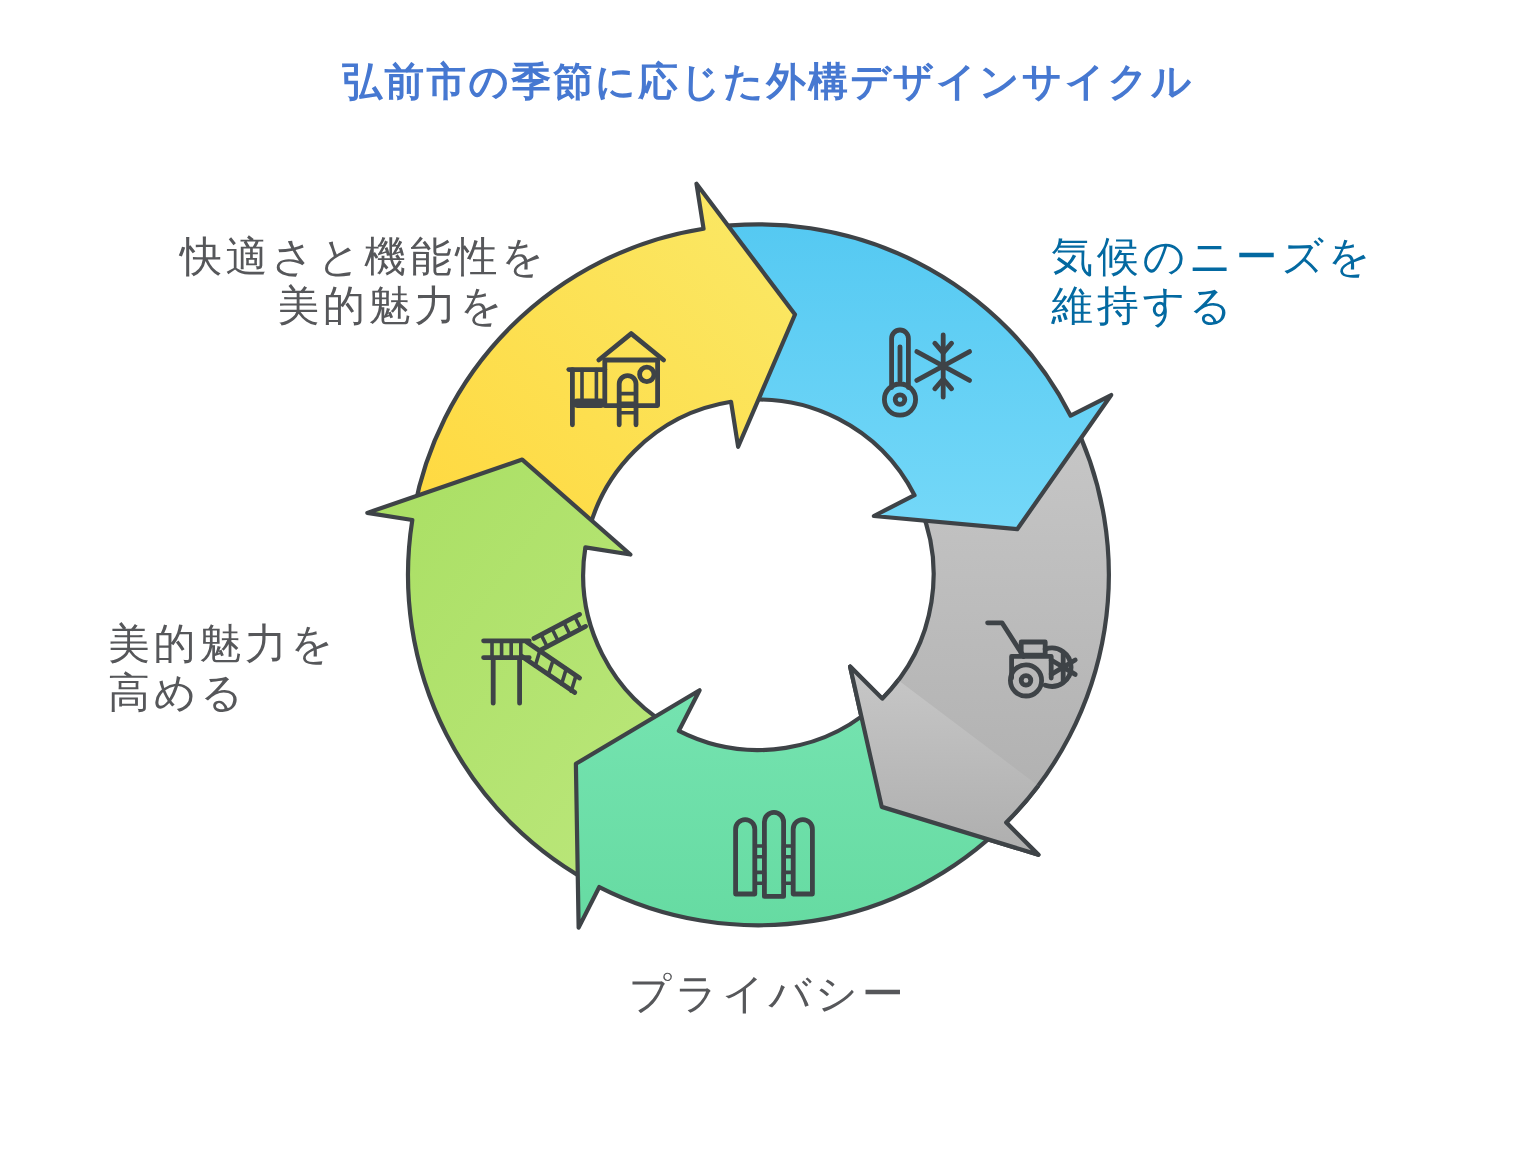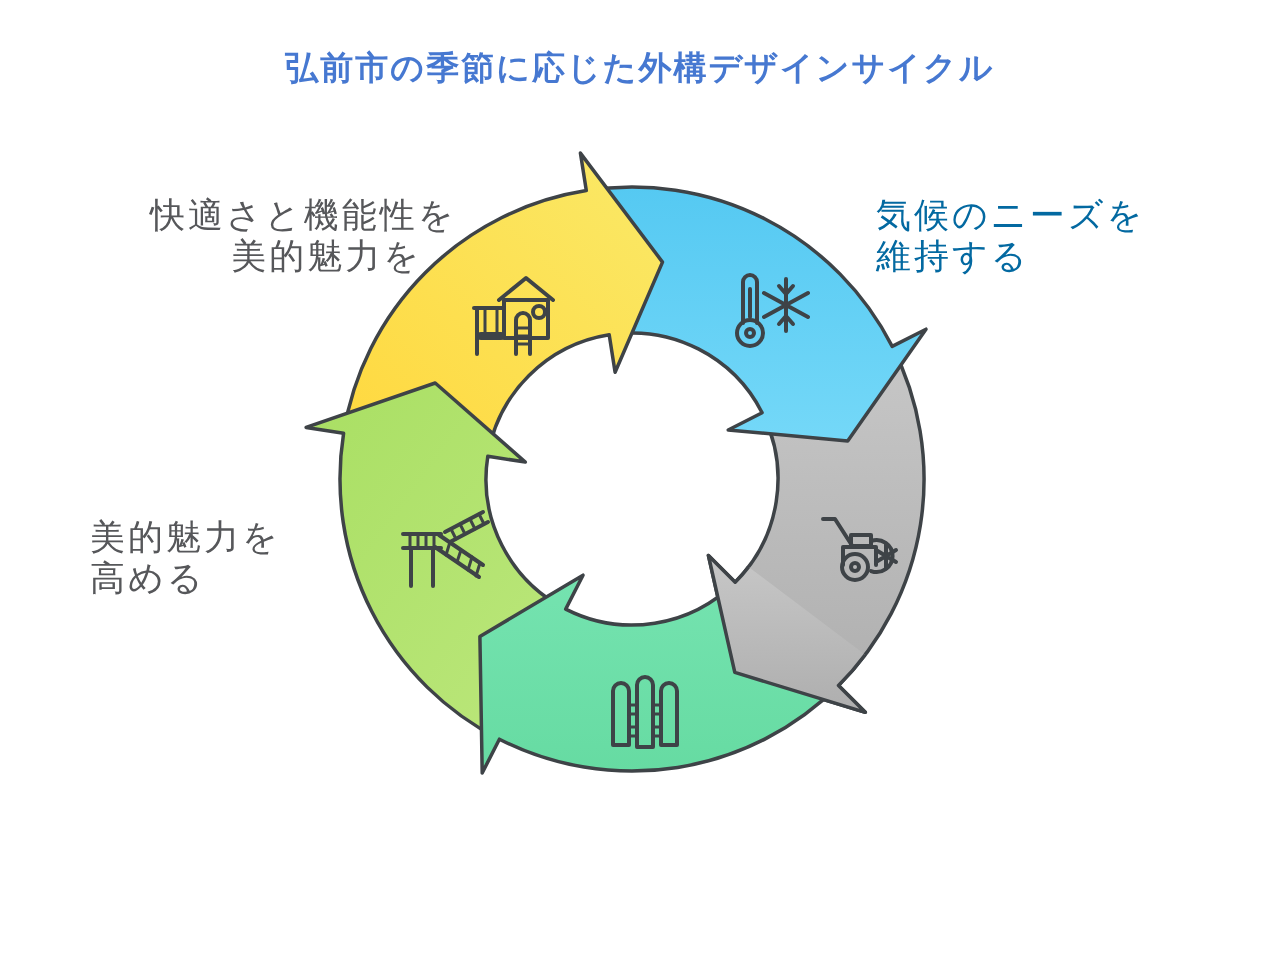--- a/index.html
+++ b/index.html
@@ -101,21 +101,21 @@
         <path d="M17,38 V64 M29,38 V64" stroke-width="3"></path>
         <path d="M13,66 H33" stroke-width="8"></path>
       </g>
     </svg>
 
   <div class="lbl" id="lbl-evaluate" style="color: #0369a1;">
     <span>気候のニーズを</span><br>
     <span>維持する</span>
   </div>
   <div class="lbl" id="lbl-privacy" style="color: rgb(86, 87, 90);">
-    <br>
+    <span>プライバシー</span><br>
   </div>
   <div class="lbl" id="lbl-aesthetic" style="color: rgb(86, 87, 90);">
     <span>美的魅力を</span><br>
     <span>高める</span>
   </div>
   <div class="lbl" id="lbl-comfort" style="color: rgb(86, 87, 90);">
     <span>快適さと機能性を</span><br>
     <span>美的魅力を</span>
   </div>
 </div>

